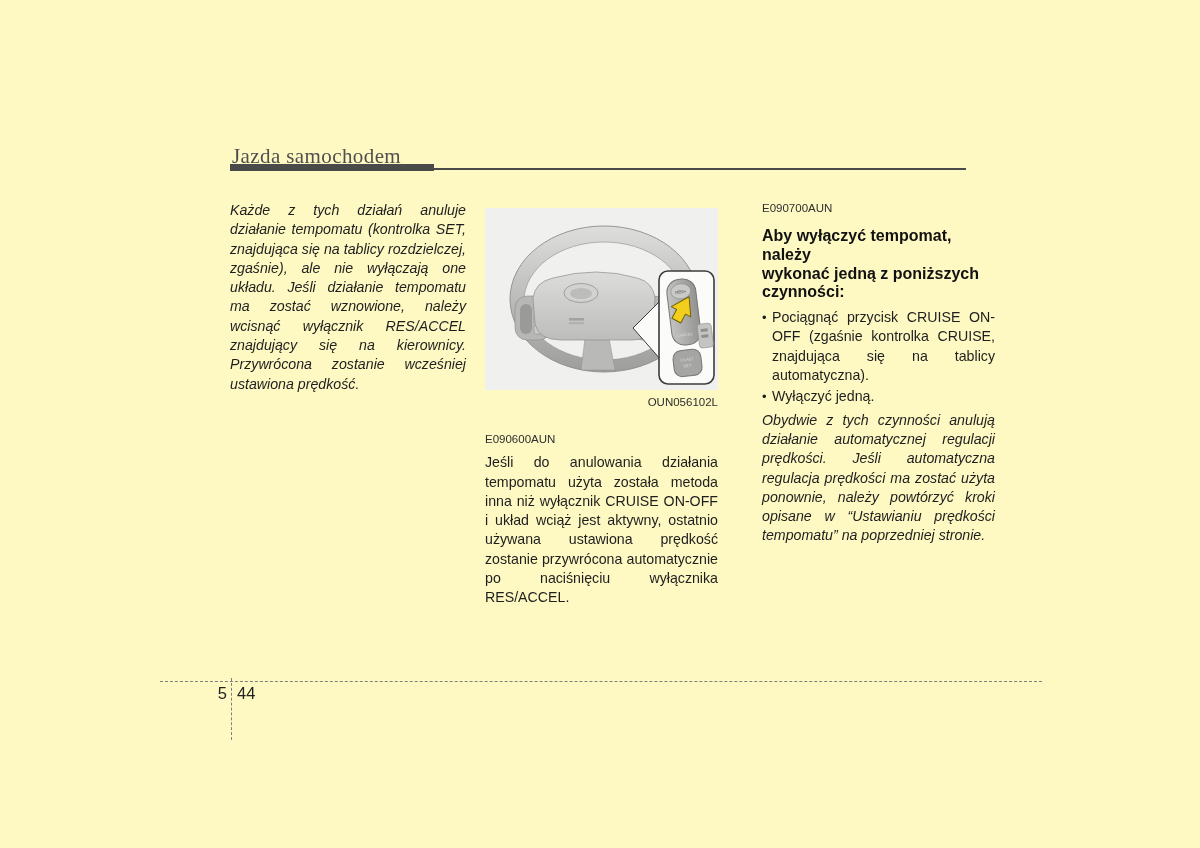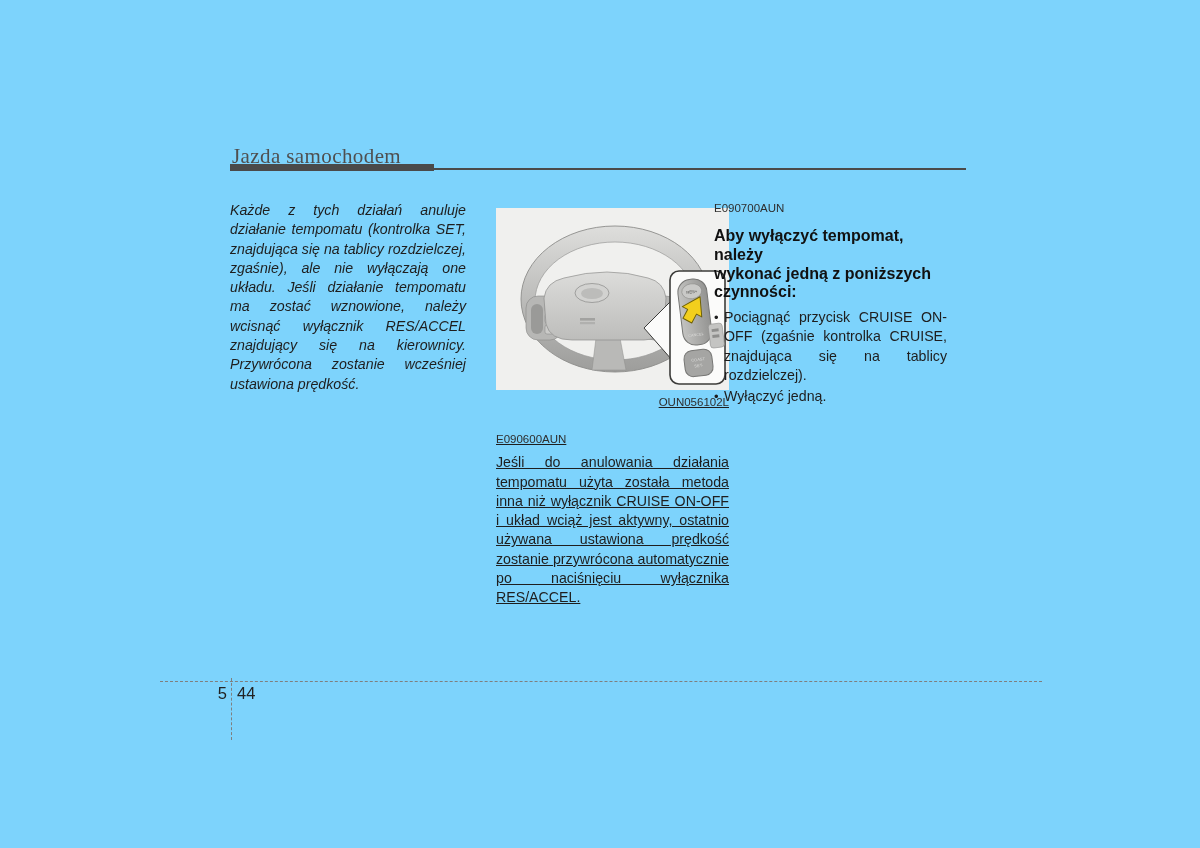--- a/index.html
+++ b/index.html
@@ -1,40 +1,40 @@
 <!DOCTYPE html>
 <html><head>
 <meta charset="utf-8">
 <style>
   html,body{margin:0;padding:0;background:#ffffff;}
   .page{
     position:relative;
     width:1200px;height:848px;
-    background:#7dd3fc;
+    background:#fef9c3;
     font-family:"Liberation Sans", sans-serif;
     color:#1e1e1e;
     overflow:hidden;
   }
   
   .hdr-title{
     position:absolute;left:232px;top:144px;
     font-family:"Liberation Serif", serif;
     font-size:21px;letter-spacing:.4px;color:#4f4f4f;
   }
   .hdr-rule-thin{
     position:absolute;left:230px;top:168px;width:736px;height:2px;background:#4a4a4a;
   }
   .hdr-rule-thick{
     position:absolute;left:230px;top:164px;width:204px;height:7px;background:#4a4a4a;
   }
   
   .col{position:absolute;width:233px;font-size:14.2px;line-height:19.3px;}
   .col-left{left:230px;top:201px;width:236px;}
-  .col-mid{left:496px;top:208px;text-decoration:underline;}
-  .col-right{left:714px;top:202px;}
+  .col-mid{left:485px;top:208px;}
+  .col-right{left:762px;top:202px;}
   .just{text-align:justify;}
   .italic{font-style:italic;}
   .code{font-size:11.5px;color:#2e2e2e;line-height:13px;}
   .heading{
     font-weight:bold;font-size:16px;line-height:18.8px;
     white-space:pre-line;color:#111;
     margin-top:12px;
   }
   .figure-caption{
     text-align:right;font-size:11.5px;color:#2e2e2e;margin-top:3px;
@@ -143,26 +143,27 @@
     <div class="body-par just">Jeśli do anulowania działania tempomatu użyta została metoda inna niż wyłącznik CRUISE ON-OFF i układ wciąż jest aktywny, ostatnio używana ustawiona prędkość zostanie przywrócona automatycznie po naciśnięciu wyłącznika RES/ACCEL.</div>
   </div>
 
   <div class="col col-right">
     <div class="code">E090700AUN</div>
     <div class="heading">Aby wyłączyć tempomat, należy
 wykonać jedną z poniższych
 czynności:</div>
     <div class="bullet" style="margin-top:6px;">
       <span class="dot">•</span>
-      <span class="btxt just">Pociągnąć przycisk CRUISE ON-OFF (zgaśnie kontrolka CRUISE, znajdująca się na tablicy rozdzielczej).</span>
+      <span class="btxt just">Pociągnąć przycisk CRUISE ON-OFF (zgaśnie kontrolka CRUISE, znajdująca się na tablicy automatyczna).</span>
     </div>
     <div class="bullet">
       <span class="dot">•</span>
       <span class="btxt just">Wyłączyć jedną.</span>
     </div>
+    <div class="note italic just">Obydwie z tych czynności anulują działanie automatycznej regulacji prędkości. Jeśli automatyczna regulacja prędkości ma zostać użyta ponownie, należy powtórzyć kroki opisane w “Ustawianiu prędkości tempomatu” na poprzedniej stronie.</div>
   </div>
 
   <div class="foot-dash-h"></div>
   <div class="foot-dash-v"></div>
   <div class="foot-num foot-chapter">5</div>
   <div class="foot-num foot-page">44</div>
 
 </div>
 
 </body></html>

